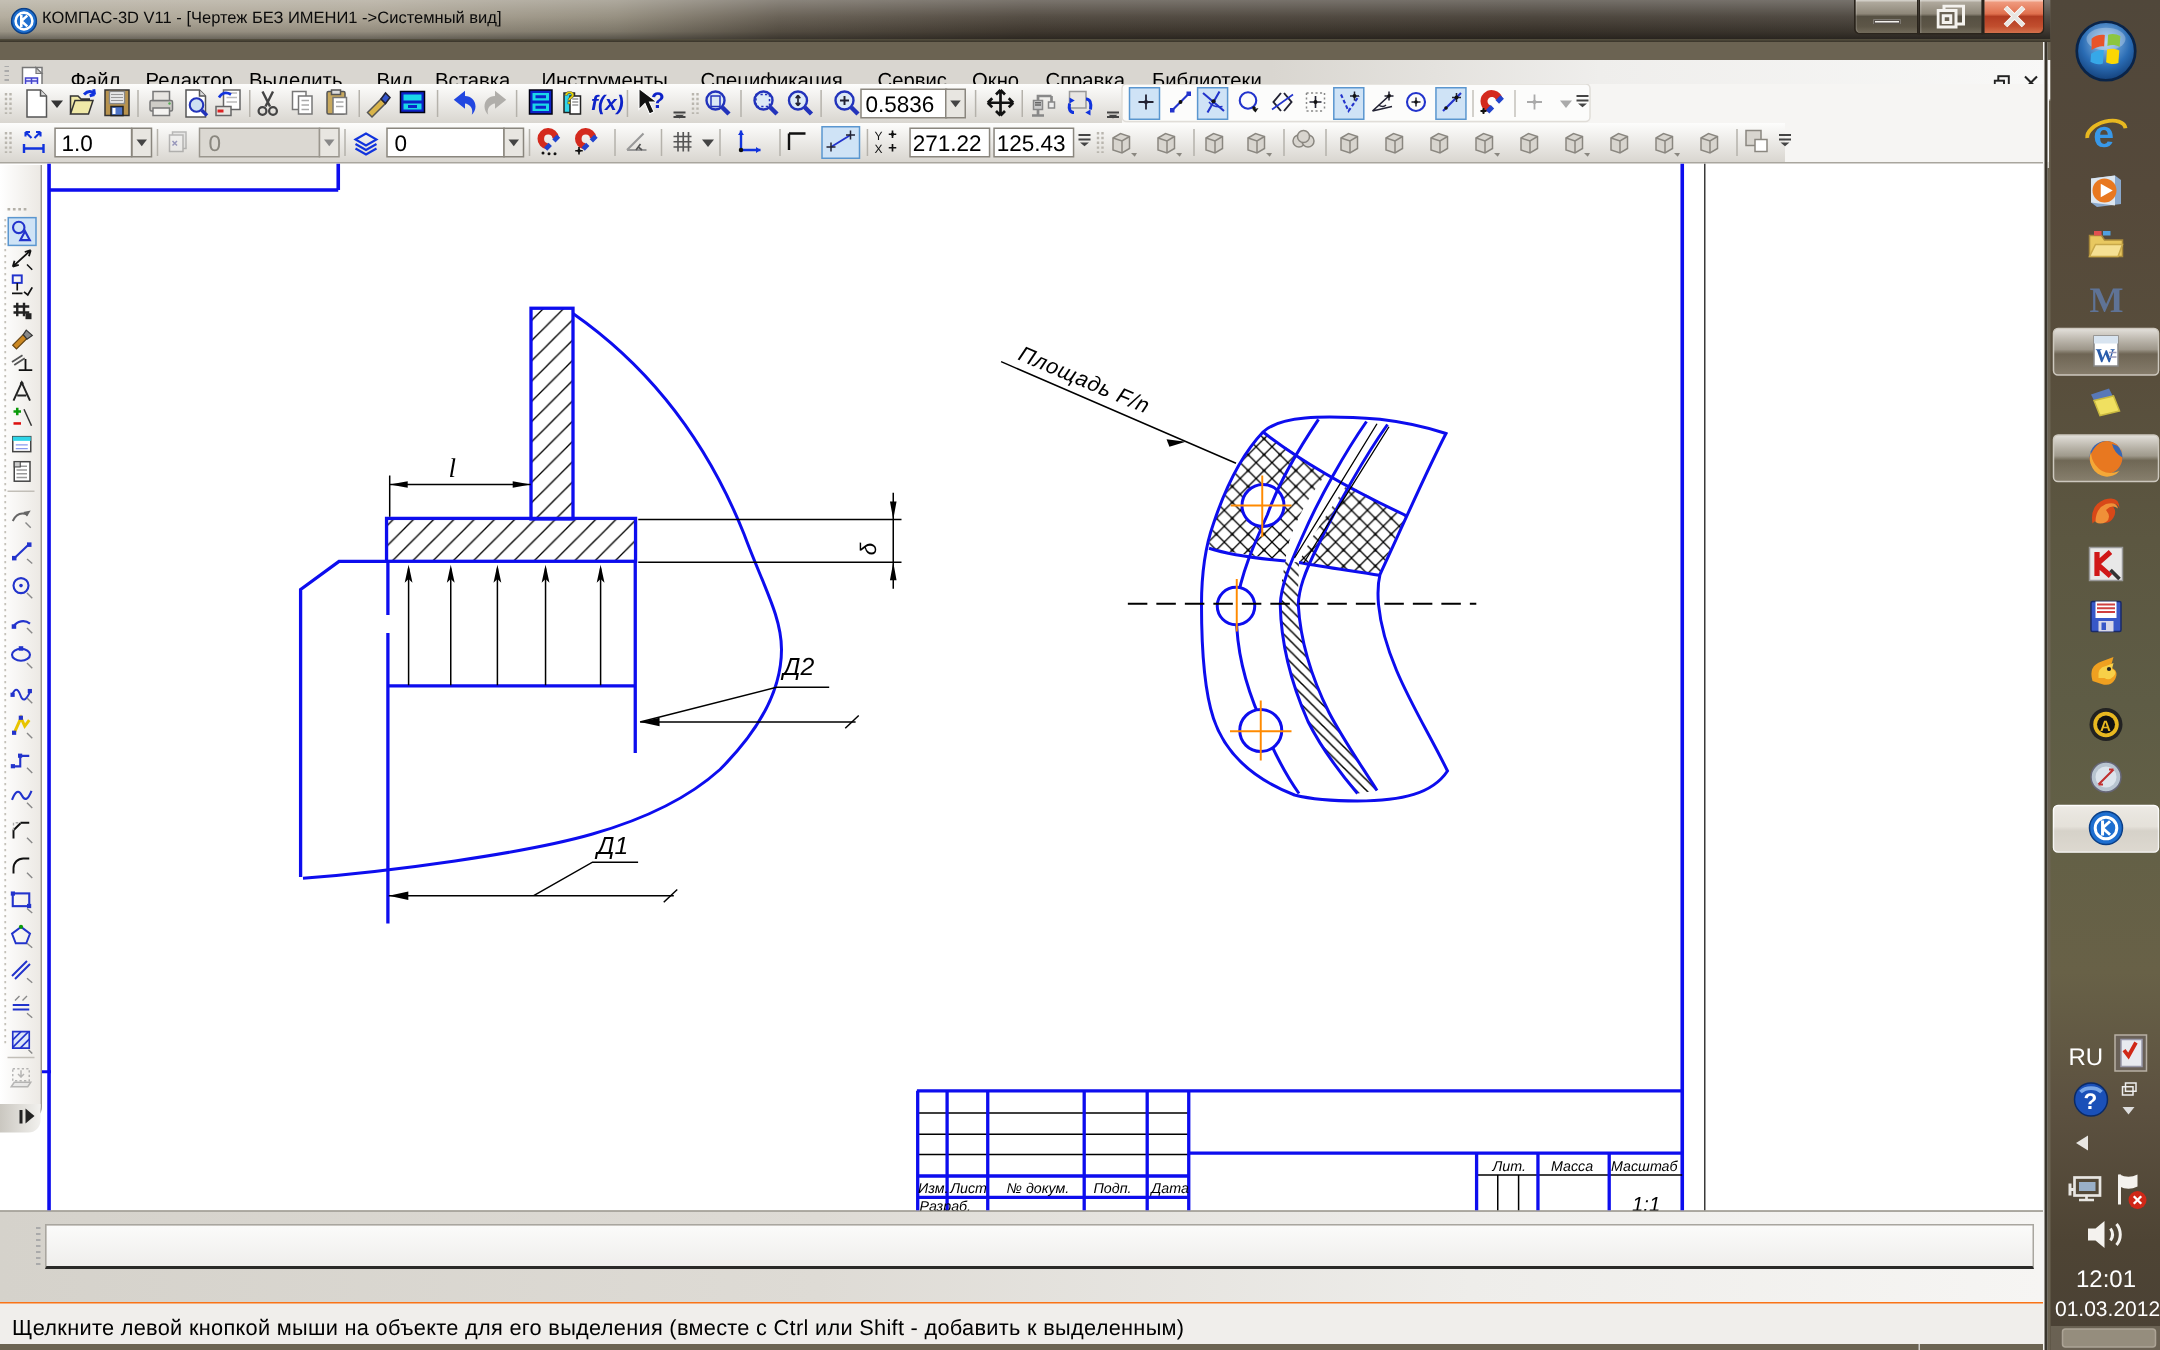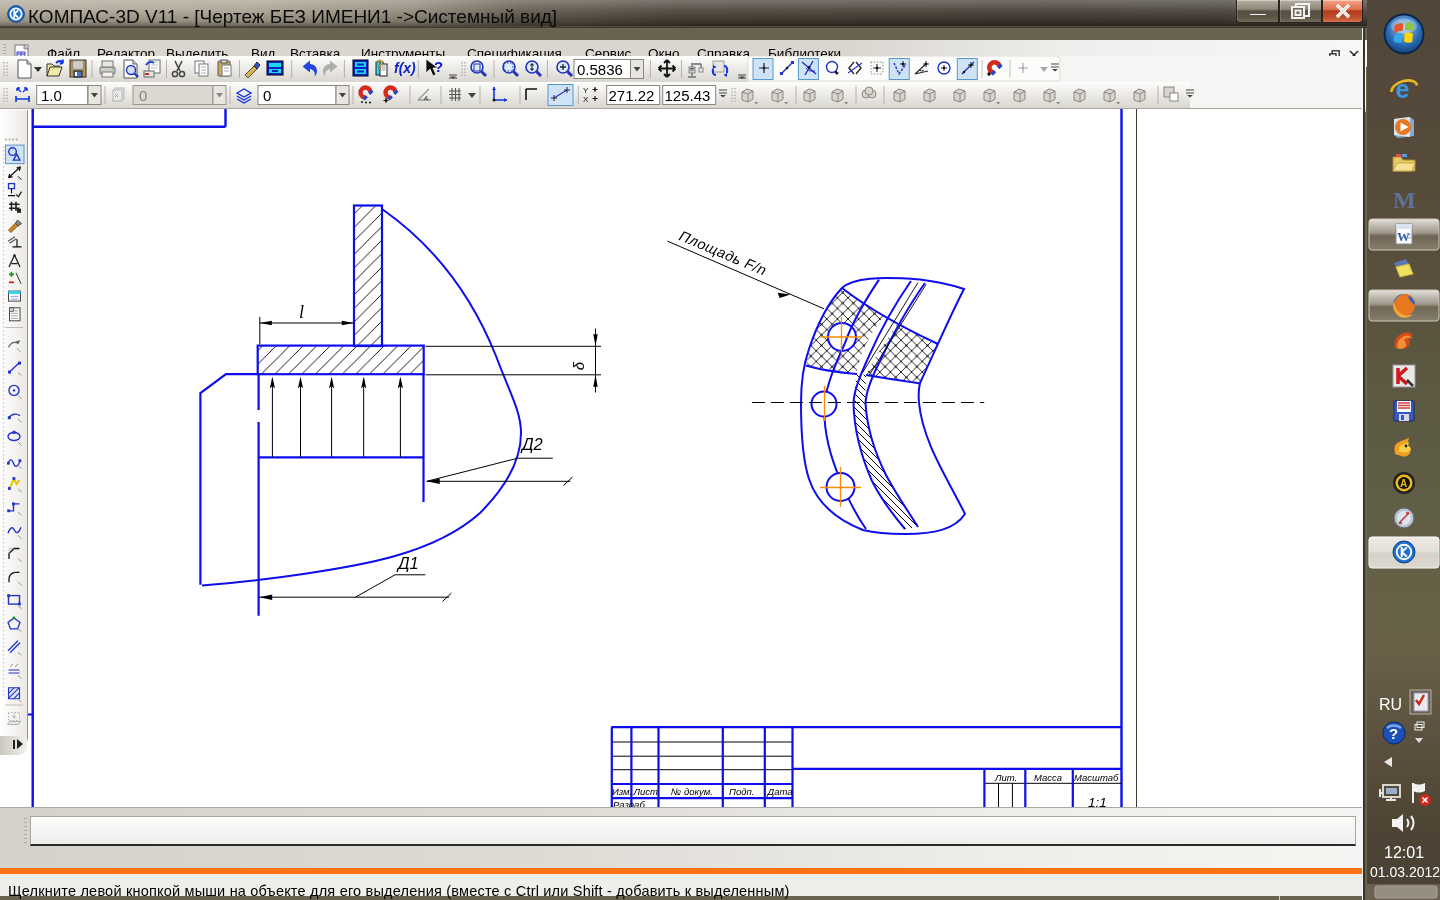--- a/index.html
+++ b/index.html
@@ -5,39 +5,39 @@
 * { margin:0; padding:0; box-sizing:border-box; }
 html,body { width:1440px; height:900px; overflow:hidden; font-family:"Liberation Sans", sans-serif; }
 #screen { position:relative; width:1440px; height:900px; background:#6b6352; }
 #win { position:absolute; left:0; top:0; width:1367px; height:900px; }
 #winedge { position:absolute; left:1362px; top:28px; width:3px; height:872px; background:#f6f5f2; border-right:2px solid #39342b; }
 
 #titlebar { position:absolute; left:0; top:0; width:1367px; height:28px;
   background:linear-gradient(90deg,#aea797 0%, #a8a090 18%, #8f8878 30%, #5e564a 38%, #473f35 50%, #3f382f 75%, #443e36 100%); }
 #titleshade { position:absolute; left:0; top:0; width:1367px; height:28px;
   background:linear-gradient(180deg,rgba(255,255,255,0.28) 0%, rgba(255,255,255,0.08) 40%, rgba(0,0,0,0.12) 75%, rgba(0,0,0,0.38) 93%, rgba(60,55,45,0.6) 100%); }
-#titletext { position:absolute; left:28px; top:6px; font-size:19px; color:#0a0a0a; white-space:nowrap; }
+#titletext { position:absolute; left:28px; top:6px; font-size:11px; color:#0a0a0a; white-space:nowrap; }
 
 .wbtn { position:absolute; top:0; height:23px; border:1px solid #2a241c; border-top:none; }
 #btnmin  { left:1236px; width:43px; border-radius:0 0 0 4px; background:linear-gradient(180deg,#b5afa3 0%,#8e8779 42%,#565043 50%,#5d5647 80%,#716a5a 100%); box-shadow:inset 0 1px 0 rgba(255,255,255,0.4), inset 1px 0 0 rgba(255,255,255,0.15); }
 #btnmax  { left:1279px; width:43px; background:linear-gradient(180deg,#b5afa3 0%,#8e8779 42%,#565043 50%,#5d5647 80%,#716a5a 100%); box-shadow:inset 0 1px 0 rgba(255,255,255,0.4), inset 1px 0 0 rgba(255,255,255,0.15); }
 #btncls  { left:1322px; width:41px; border-radius:0 0 4px 0; background:linear-gradient(180deg,#f2a287 0%,#e0704e 42%,#b23c22 50%,#c14e2e 80%,#d4714c 100%); box-shadow:inset 0 1px 0 rgba(255,255,255,0.45); }
 
 #menubar { position:absolute; left:0; top:28px; width:1367px; height:27px; background:linear-gradient(90deg,#d9d6d0 0%,#d9d6d0 62%,#efeeec 78%,#f8f8f7 100%); border-bottom:1px solid #c8c5bf;margin-top:12px; }
 #menubar .mi { position:absolute; top:6px; font-size:13.5px; color:#000; }
 
 #row2 { position:absolute; left:0; top:56px; width:1366px; height:26px; background:linear-gradient(180deg,#f8f7f6,#dad7d1); }
 #row3 { position:absolute; left:0; top:82px; width:1366px; height:30px; background:linear-gradient(180deg,#f8f7f6,#dad7d1); }
 
 #client { position:absolute; left:0; top:108px; width:1362px; height:699px; background:#fff; border-top:1px solid #a9a69e; }
 #leftpanel { position:absolute; left:0; top:110px; width:28px; height:636px; background:linear-gradient(90deg,#ffffff,#ece9e4); border-right:1px solid #9a968e; border-bottom:1px solid #9a968e; border-radius:0 0 8px 0; }
 
 #propbar { position:absolute; left:0; top:807px; width:1362px; height:61px; background:linear-gradient(90deg,#d5d2cb 0%,#dedbd5 40%,#eeedea 72%,#f6f5f3 100%); border-top:1px solid #aaa79f; }
 #propinput { position:absolute; left:30px; top:8px; width:1326px; height:30px; background:linear-gradient(180deg,#fbfbfa,#efeeec); border:1px solid #a9a69f; border-bottom:2px solid #2a2a28; }
-#statusbar { position:absolute; left:0; top:868px; width:1362px; height:28px; background:#f0eeeb; border-top:6px solid #f97316; font-size:14.5px; letter-spacing:0.2px; color:#000; }
+#statusbar { position:absolute; left:0; top:868px; width:1362px; height:28px; background:#f0eeeb; border-top:1px solid #f97316; font-size:14.5px; letter-spacing:0.2px; color:#000; }
 #statusbar span { position:absolute; left:8px; top:9px; }
 
 #taskbar { position:absolute; left:1367px; top:0; width:73px; height:900px;
   background:linear-gradient(180deg,#50473a 0%,#55493a 14%,#584e3c 28%,#5c5741 40%,#5e5c45 52%,#636046 62%,#686147 72%,#5c5140 82%,#4e4434 92%,#4a4135 100%); }
 </style>
 </head>
 <body>
 <div id="screen">
   <div id="win">
     <div id="titlebar">

